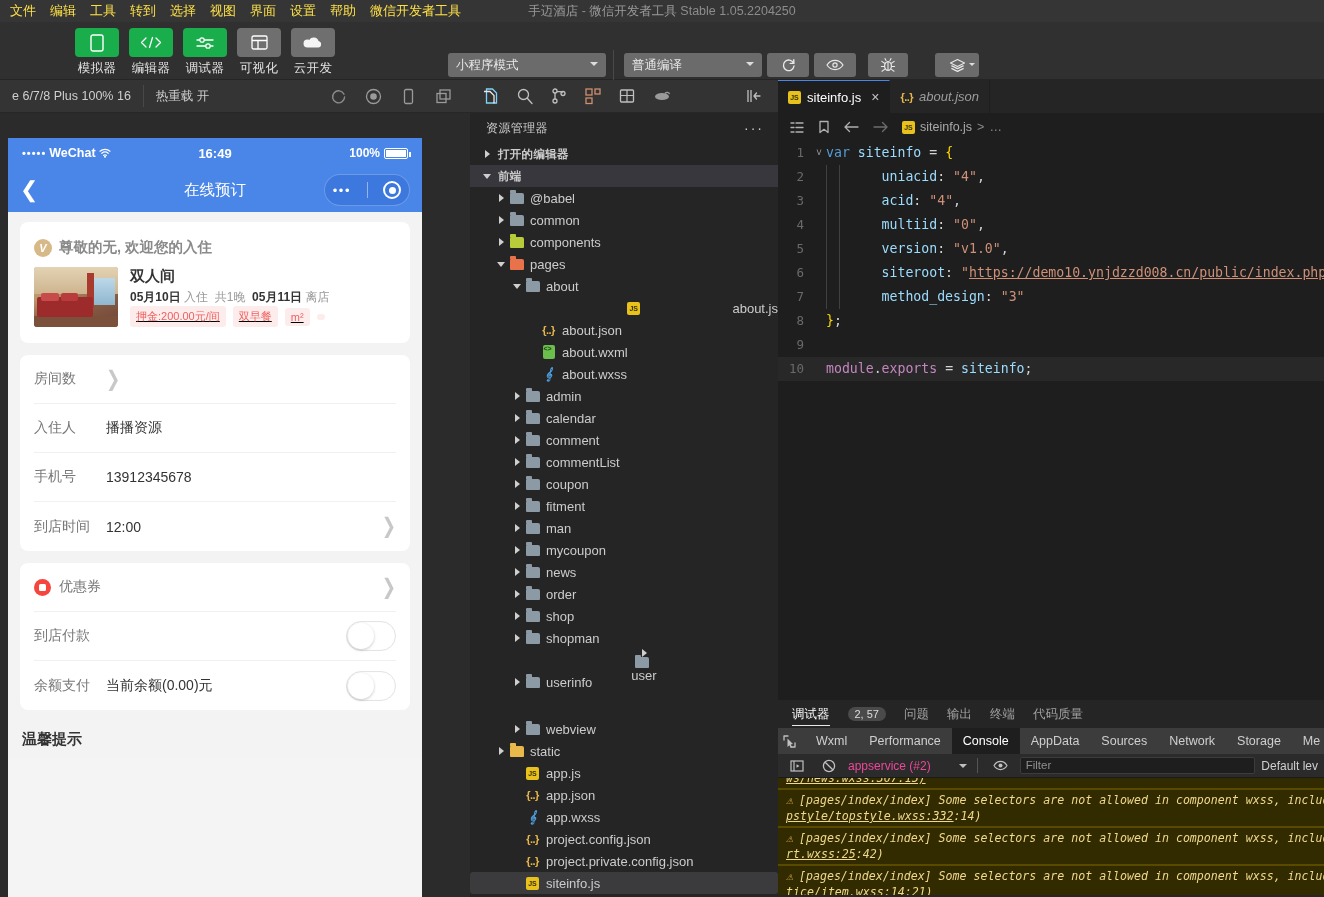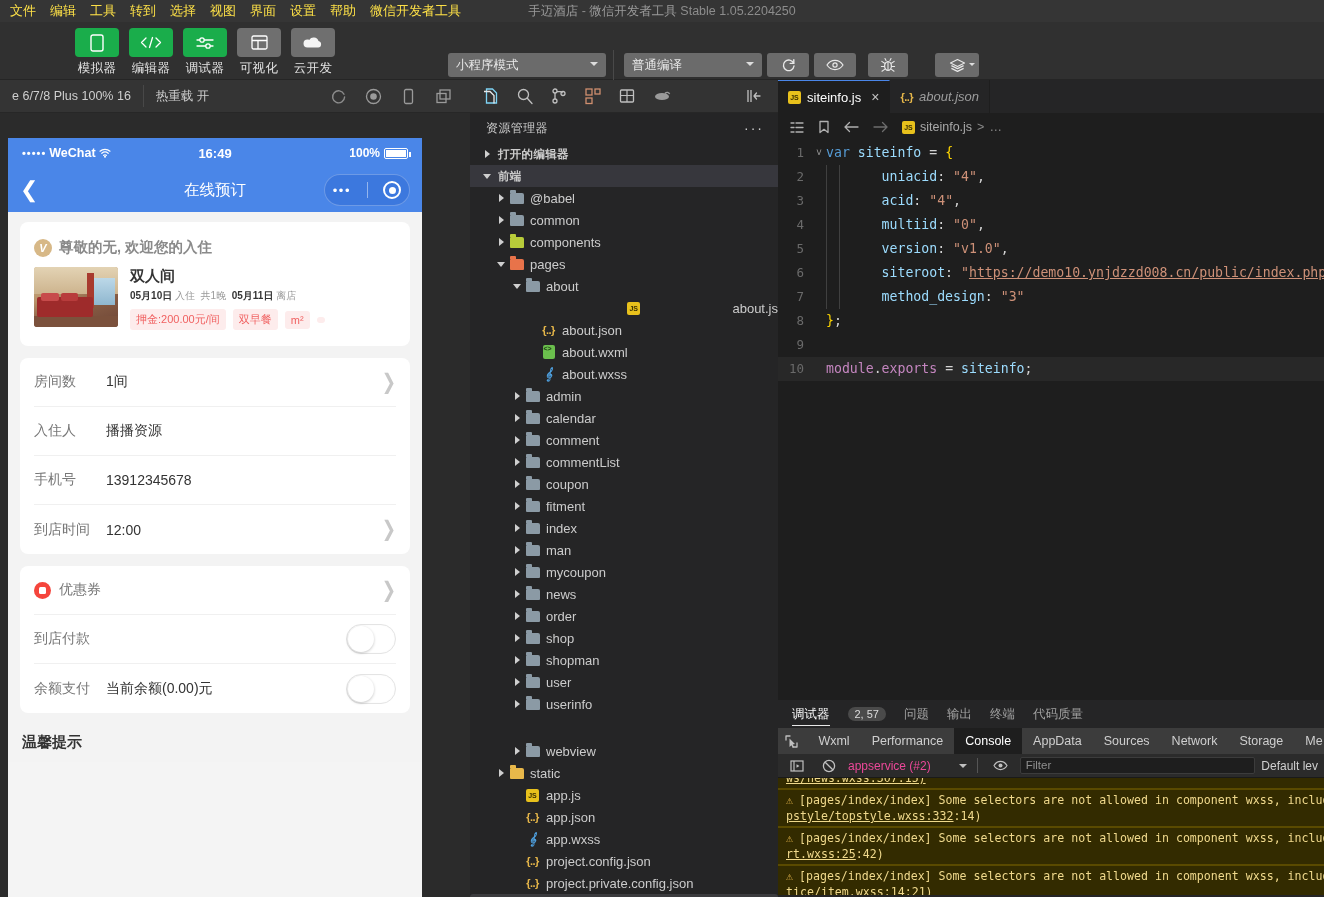--- a/index.html
+++ b/index.html
@@ -122,23 +122,23 @@
   .roomimg .bedw { position:absolute; left:4%; bottom:16%; width:66%; height:34%; background:#9e2b2b; border-radius:2px; }
   .roomimg .bedp { position:absolute; left:8%; bottom:44%; width:22%; height:13%; background:#c74b4b; border-radius:2px; }
   .roomimg .bedp2{ position:absolute; left:32%; bottom:44%; width:20%; height:13%; background:#b83c3c; border-radius:2px; }
   .roomimg .wall { position:absolute; left:0; top:0; width:100%; height:45%; background:linear-gradient(180deg,#e3d3b4,#cdb48e); }
   .roomimg .win  { position:absolute; right:4%; top:18%; width:26%; height:46%; background:linear-gradient(180deg,#bcd8e8,#8fb7cf); }
   .roomimg .flr  { position:absolute; left:0; bottom:0; width:100%; height:18%; background:#7b513c; }
   .roomimg .drp  { position:absolute; right:28%; top:10%; width:9%; height:58%; background:#a83a2e; }
 
   .roominfo { flex:1; min-width:0; }
   .roomname { color:#333; font-size:15px; font-weight:bold; margin-bottom:3px; }
-  .roomdates { font-size:10px; color:#999; margin-bottom:6px; white-space:nowrap; }
+  .roomdates { font-size:12px; color:#999; margin-bottom:0; white-space:nowrap; }
   .roomdates b { color:#333; font-weight:bold; }
-  .tags { display:flex; gap:7px; align-items:center; }
+  .tags { display:flex; gap:7px; align-items:center;text-decoration:underline; }
   .tag { background:#fdecec; color:#f06060; font-size:11px; padding:3px 6px; border-radius:3px; white-space:nowrap; }
   .tag.tiny { width:8px; padding:3px 0; }
 
   .frow {
     display:flex; align-items:center; height:49px; border-bottom:1px solid #f0f0f0; position:relative;
   }
   .frow:last-child { border-bottom:none; }
   .flabel { color:#777; font-size:14px; width:72px; flex:none; }
   .fvalue { color:#333; font-size:14px; flex:1; }
   .chev { color:#c8c8c8; font-size:17px; font-weight:300; transform:scaleY(1.25); }
@@ -229,35 +229,35 @@
   .guide:after  { content:""; position:absolute; left:61px; top:0; bottom:0; width:1px; background:#404040; }
 
   
   .debugger { position:absolute; left:778px; top:700px; width:546px; height:197px; background:#252526; }
   .dbg-tabs { height:28px; display:flex; align-items:center; gap:18px; padding:0 14px; background:#252526; }
   .dbg-tab { color:#a0a0a0; font-size:12.5px; position:relative; height:28px; line-height:28px; cursor:pointer; }
   .dbg-tab.active { color:#ffffff; }
   .dbg-tab.active:after { content:""; position:absolute; left:0; right:0; bottom:2px; height:1.5px; background:#e8e8e8; }
   .dbg-badge { background:#4a4a4a; color:#ddd; font-size:11px; border-radius:9px; padding:1px 7px; }
 
-  .dt-bar { height:26px; background:#3c3c3c; display:flex; align-items:center; gap:0; padding-left:16px;justify-content:center; }
+  .dt-bar { height:26px; background:#3c3c3c; display:flex; align-items:center; gap:0; padding-left:4px; }
   .dt-ico { width:26px; height:26px; display:flex; align-items:center; justify-content:center; }
   .dt-sep { width:1px; height:15px; background:#555; margin:0 4px; }
   .dt { color:#cfcfcf; font-size:12.5px; padding:0 11px; height:26px; line-height:26px; cursor:pointer; white-space:nowrap; }
   .dt.active { background:#1e1e1e; color:#ffffff; }
 
   .cons-bar { height:24px; background:#2b2b2b; display:flex; align-items:center; gap:6px; padding:0 6px; border-bottom:1px solid #1a1a1a; }
   .cons-sel { color:#ec4899; font-size:12px; display:flex; align-items:center; gap:28px; }
   .filter {
     height:17px; flex:1; max-width:312px; background:#1e1e1e; border:1px solid #3c3c3c; border-radius:2px;
     color:#8f8f8f; font-size:11.5px; padding:0 5px; line-height:15px;
   }
   .deflev { color:#cfcfcf; font-size:12px; white-space:nowrap; }
 
-  .cons-body { background:#1e1e1e; height:117px; overflow:hidden; position:relative; }
+  .cons-body { background:#1e1e1e; height:117px; overflow:hidden; position:relative;font-style:italic; }
   .warnrow {
     background:#332b00; border-top:1px solid #5a4a00; border-bottom:1px solid #5a4a00;
     color:#f0d98c; font-family:"DejaVu Sans Mono","Liberation Mono",monospace; font-size:11.6px;
     padding:2px 4px 2px 8px; line-height:16px; position:relative; white-space:nowrap; overflow:hidden;
   }
   .warnrow .wi { color:#e8b84a; margin-right:6px; }
   .warnrow u { text-decoration:underline; }
 
   svg { display:block; }
 </style>
@@ -514,21 +514,20 @@
                 <span class="tag">m²</span>
                 <span class="tag tiny"></span>
               </div>
             </div>
           </div>
         </div>
 
         <div class="card">
           <div class="frow">
             <span class="flabel">房间数</span>
-            <span class="fvalue">1间</span>
             <span class="chev">❯</span>
           </div>
           <div class="frow">
             <span class="flabel">入住人</span>
             <span class="fvalue">播播资源</span>
           </div>
           <div class="frow">
             <span class="flabel">手机号</span>
             <span class="fvalue">13912345678</span>
           </div>
@@ -687,27 +686,20 @@
           <span class="fico">
             <span class="folder"></span>
           </span>
           <span>fitment</span>
         </div>
         <div class="exp-row" style="padding-left: 40px;">
           <span class="tw closed"></span>
           <span class="fico">
             <span class="folder"></span>
           </span>
-          <span>index</span>
-        </div>
-        <div class="exp-row" style="padding-left: 40px;">
-          <span class="tw closed"></span>
-          <span class="fico">
-            <span class="folder"></span>
-          </span>
           <span>man</span>
         </div>
         <div class="exp-row" style="padding-left: 40px;">
           <span class="tw closed"></span>
           <span class="fico">
             <span class="folder"></span>
           </span>
           <span>mycoupon</span>
         </div>
         <div class="exp-row" style="padding-left: 40px;">
@@ -731,21 +723,21 @@
           </span>
           <span>shop</span>
         </div>
         <div class="exp-row" style="padding-left: 40px; align-items: center;">
           <span class="tw closed"></span>
           <span class="fico">
             <span class="folder"></span>
           </span>
           <span>shopman</span>
         </div>
-        <div class="exp-row" style="padding-left: 40px;">
+        <div class="exp-row" style="padding-left: 40px; flex-direction: column;">
           <span class="tw closed"></span>
           <span class="fico">
             <span class="folder"></span>
           </span>
           <span>user</span>
         </div>
         <div class="exp-row" style="padding-left: 40px;">
           <span class="tw closed"></span>
           <span class="fico">
             <span class="folder"></span>

